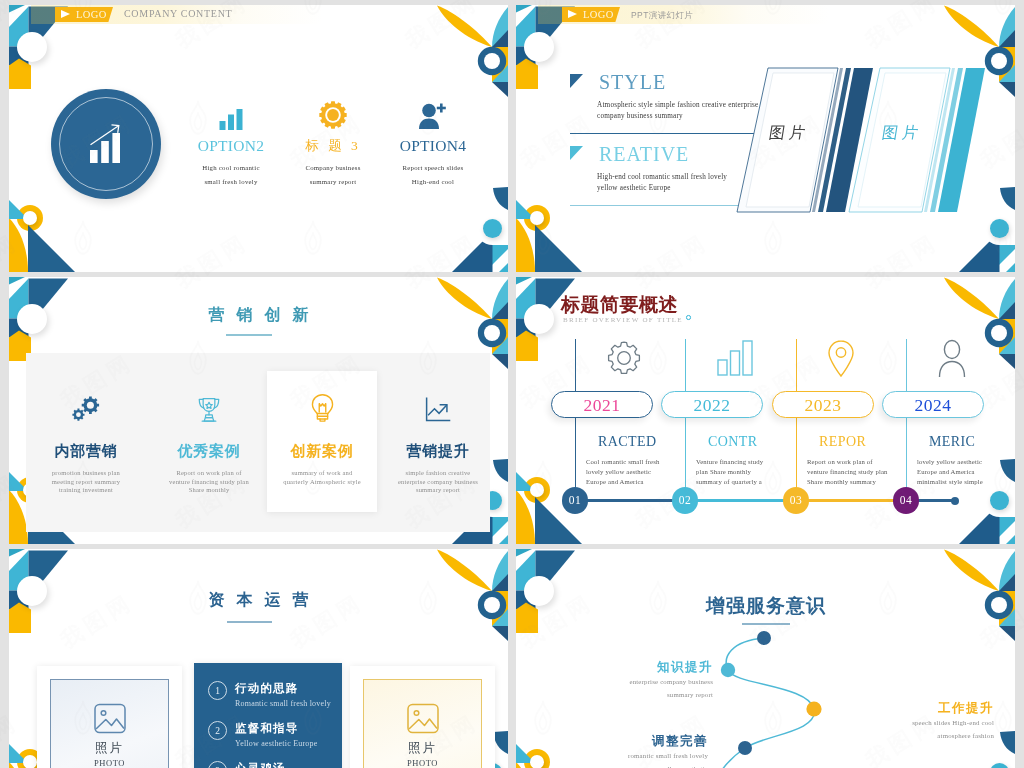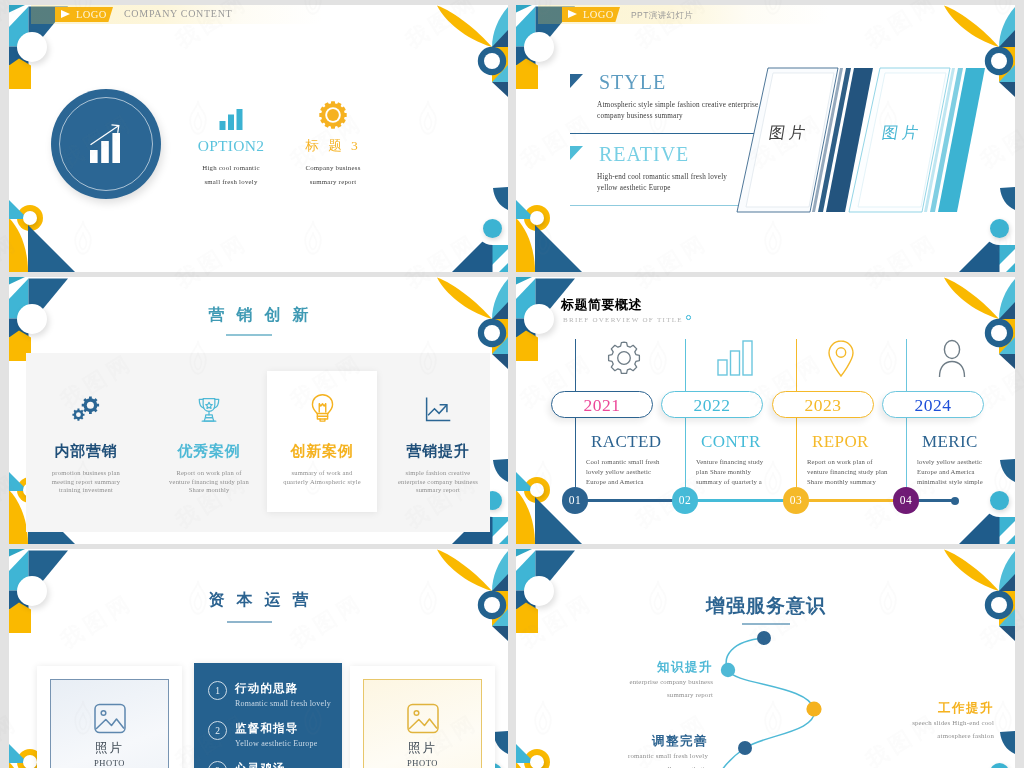--- a/index.html
+++ b/index.html
@@ -47,33 +47,33 @@
 .s3title{position:absolute;left:0;top:27px;width:499px;text-align:center;font-size:16px;
   color:#3F9AB4;letter-spacing:4px;font-weight:600;text-indent:4px;line-height:21px}
 .s3uline{position:absolute;left:217px;top:57px;width:46px;height:1.6px;background:#8fc4d5}
 .c3{position:absolute;top:94px;width:110px;height:141px;text-align:center}
 .c3.act{background:#fff;box-shadow:0 1px 7px rgba(0,0,0,.08)}
 .c3ic{height:40px;display:flex;align-items:flex-end;justify-content:center;padding-top:12px}
 .c3ttl{font-size:15px;letter-spacing:.8px;font-weight:600;margin-top:20px;line-height:16px}
 .c3 .c3ln{font-size:6.5px;color:#8e8e8e;line-height:8.5px;letter-spacing:.2px;white-space:nowrap;margin-top:0}
 .c3 .c3ln:nth-child(3){margin-top:10px}
 
-.s4title{position:absolute;left:45px;top:17px;font-size:13px;color:#000000;letter-spacing:.5px;font-weight:700;font-family:"Liberation Sans",sans-serif;line-height:21px}
+.s4title{position:absolute;left:45px;top:17px;font-size:19px;color:#7f1d1d;letter-spacing:.5px;font-weight:700;font-family:"Liberation Sans",sans-serif;line-height:21px}
 .s4sub{position:absolute;left:47px;top:39px;font-size:7px;color:#b6b6b6;letter-spacing:1.3px;line-height:9px}
 .s4dot{position:absolute;left:170.3px;top:38.4px;width:2.5px;height:2.5px;border-radius:50%;border:1.5px solid #33B5D8}
 .t4base{position:absolute;left:50px;top:222px;width:390px;height:3.2px}
 .t4base .seg{position:absolute;top:0;height:3.2px;display:block}
 .t4base .enddot{position:absolute;left:385px;top:-2.5px;width:8px;height:8px;border-radius:50%;background:#2C6390;display:block}
 .t4col{position:absolute;top:62px;width:118px;height:200px}
 .t4vline{position:absolute;left:0;top:0;width:1.2px;height:152px}
 .t4ic{position:absolute;left:30px;top:0px}
 .t4pill{position:absolute;left:-24px;top:52px;width:100px;height:25px;border:1.4px solid;border-radius:14px;background:#fff;
   box-shadow:-3px 4px 6px rgba(0,0,0,.08);display:flex;align-items:center;justify-content:center}
 .t4yr{font-size:17.5px;letter-spacing:.5px;line-height:20px}
-.t4hd{position:absolute;left:16px;top:94px;font-size:17px;letter-spacing:.4px;line-height:18px}
+.t4hd{position:absolute;left:23px;top:94px;font-size:14px;letter-spacing:.4px;line-height:18px}
 .t4ln{position:absolute;left:11px;font-size:6.7px;color:#5a5a5a;letter-spacing:.15px;white-space:nowrap;line-height:9px}
 .t4num{position:absolute;left:-13.2px;top:148.3px;width:26.4px;height:26.4px;border-radius:50%;color:#fff;
   font-size:11.5px;display:flex;align-items:center;justify-content:center;letter-spacing:.4px}
 
 .s5title{position:absolute;left:0;top:40px;width:499px;text-align:center;font-size:16px;
   color:#2C6390;letter-spacing:4px;font-weight:600;text-indent:4px;line-height:21px}
 .s5uline{position:absolute;left:218px;top:72px;width:45px;height:1.6px;background:#8fb5cc}
 .p5card{position:absolute;width:145px;height:130px;background:#fff;box-shadow:0 1px 7px rgba(0,0,0,.10);}
 .p5inner{position:absolute;left:13px;top:13px;right:13px;bottom:5px;border:1px solid;
   display:flex;flex-direction:column;align-items:center;justify-content:center}
@@ -190,20 +190,33 @@
               <rect x="13.0" y="1.3" width="4.0" height="5.5" rx="0.6" transform="rotate(300 15 15)"></rect>
               <rect x="13.0" y="1.3" width="4.0" height="5.5" rx="0.6" transform="rotate(330 15 15)"></rect>
             </g>
             <circle cx="15" cy="15" r="7.8" fill="#fff"></circle>
             <circle cx="15" cy="15" r="5.9" fill="#F6B221"></circle>
           </svg>
     </div>
     <div class="ttl cjk" style="color:#F6B221">标 题 3</div>
     <div class="ln">Company business</div>
     <div class="ln ln2">summary report</div>
+  </div>
+  <div class="col" style="left:354px;top:94px">
+    <div class="ic">
+      <svg width="34" height="28" viewBox="0 0 34 28">
+            <circle cx="13" cy="8.5" r="6.8" fill="#2B6694"></circle>
+            <path d="M3,27 C3,19.5 7.5,16.5 13,16.5 C18.5,16.5 23,19.5 23,27 Z" fill="#2B6694"></path>
+            <rect x="24" y="1.5" width="2.6" height="9" fill="#2B6694"></rect>
+            <rect x="20.8" y="4.7" width="9" height="2.6" fill="#2B6694"></rect>
+          </svg>
+    </div>
+    <div class="ttl" style="color:#2B6694">OPTION4</div>
+    <div class="ln">Report speech slides</div>
+    <div class="ln ln2">High-end cool</div>
   </div>
 </div>
 
 <div class="slide s2">
   <svg class="cd" style="left:0;top:0" width="80" height="90" viewBox="0 0 80 90">
     <polygon points="0,0 16,0 0,7.5" fill="#2FA5C4"></polygon>
     <polygon points="0,22 19.5,1.5 19.5,41.5 0,41.5" fill="#3FB5D5"></polygon>
     <polygon points="19.5,1.5 59,1.5 33,33 19.5,33" fill="#23628F"></polygon>
     <rect x="0" y="41.5" width="19.5" height="19" fill="#1E5D8C"></rect>
     <polygon points="0,60.5 10,53.5 22,60.5 22,84 0,84" fill="#FAB900"></polygon>

